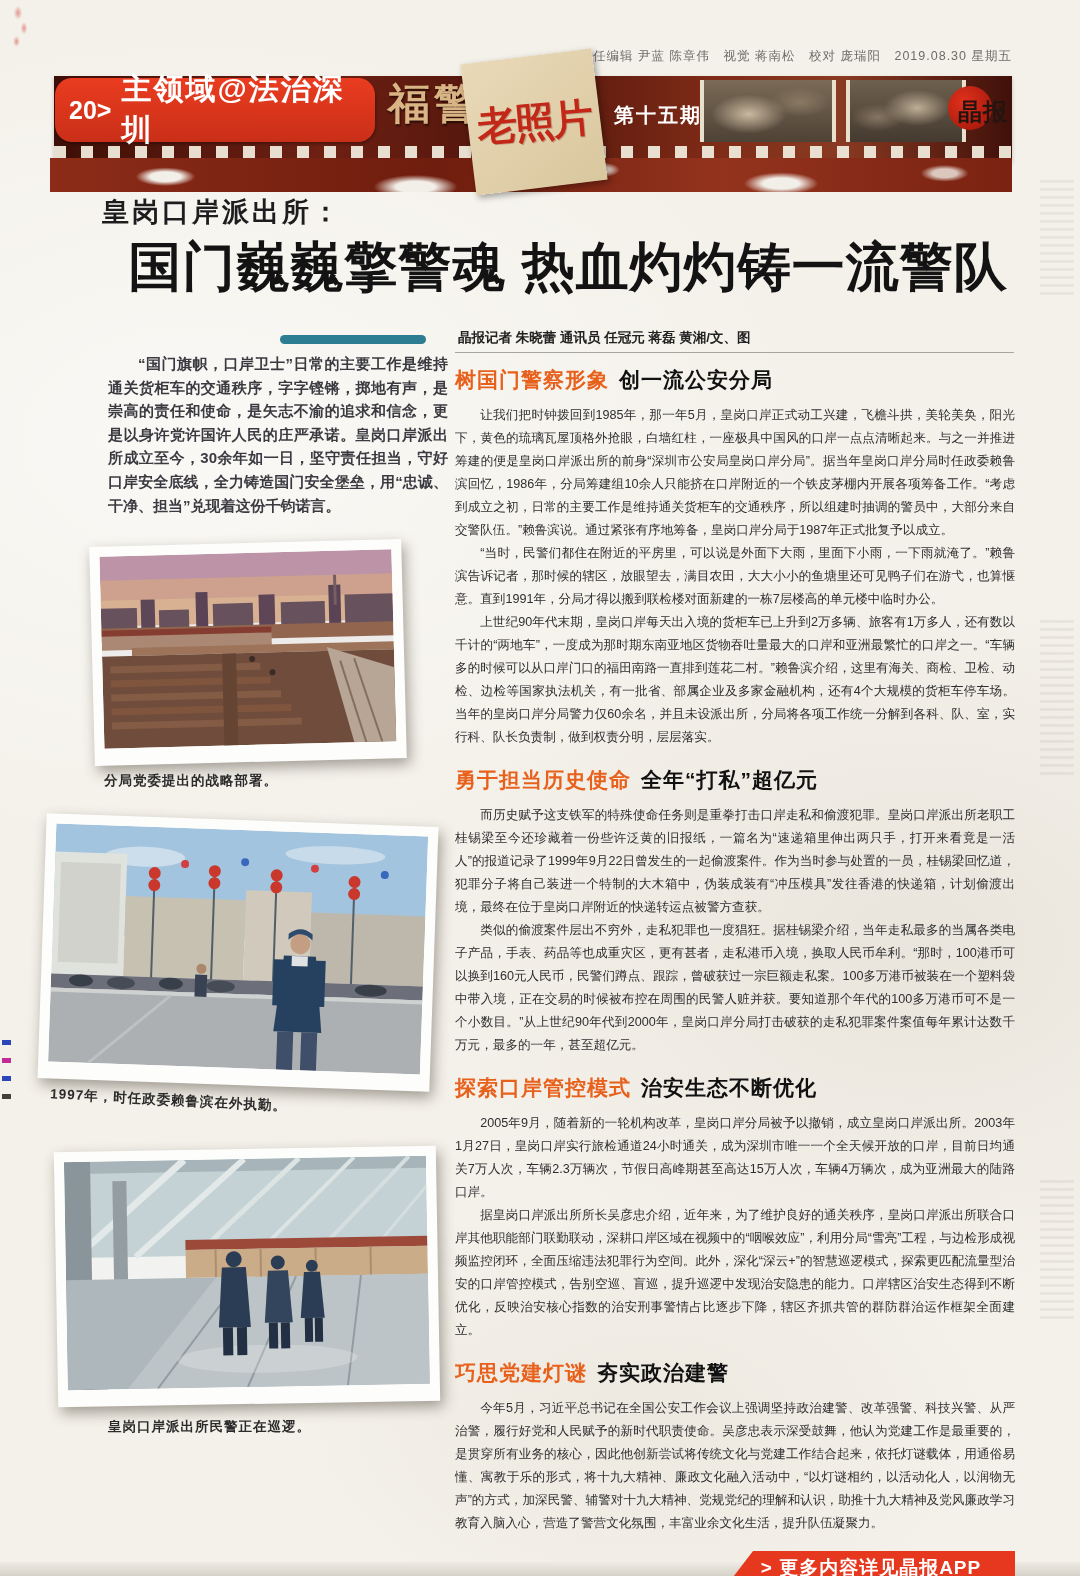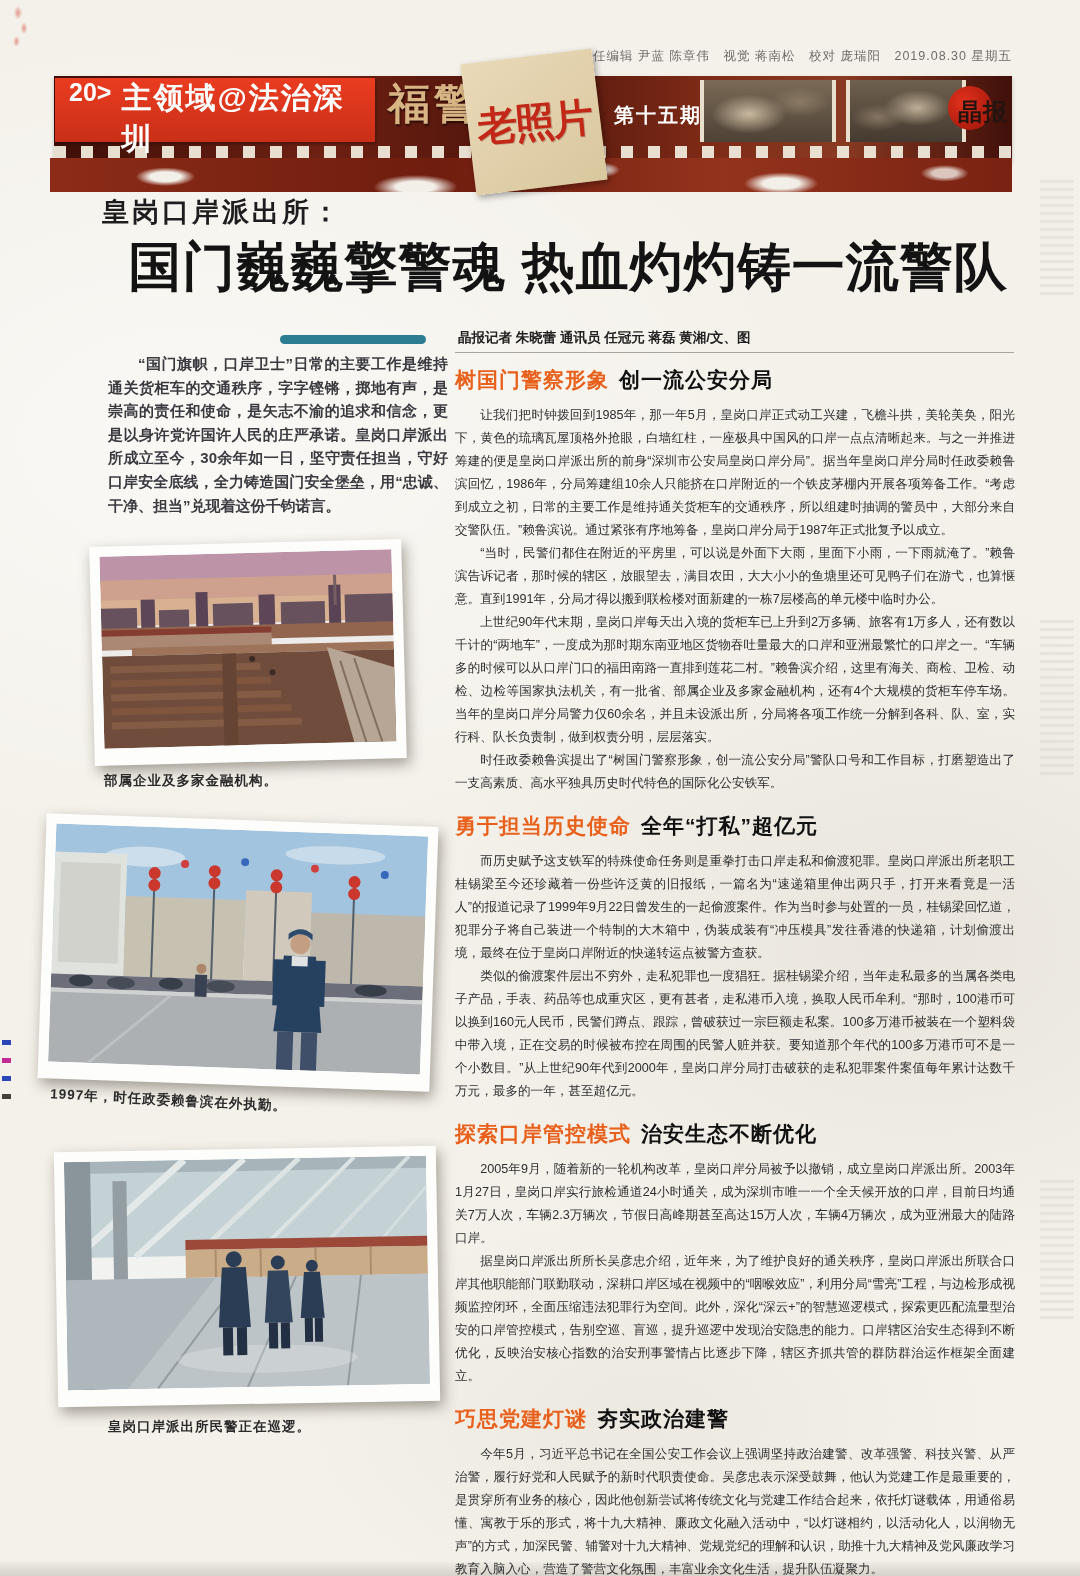--- a/index.html
+++ b/index.html
@@ -16,22 +16,22 @@
   
   .credits{position:absolute;left:560px;top:48px;width:452px;text-align:right;
     font-size:12.5px;color:#6f6c68;letter-spacing:1px;}
   
   .film-strip{position:absolute;left:54px;top:76px;width:958px;height:86px;
     background:linear-gradient(90deg,#3d0f07,#6e2013 28%,#50150b 48%,#7d2a16 68%,#8a3a22 82%,#40100a);
     box-shadow:0 2px 4px rgba(0,0,0,.2);}
   .perf{position:absolute;left:0;bottom:4px;width:100%;height:12px;
     background:repeating-linear-gradient(90deg,#efe9da 0 12px,transparent 12px 27px);opacity:.95;}
   .page-tag{position:absolute;left:55px;top:78px;width:320px;height:64px;z-index:3;
-    background:linear-gradient(180deg,#ea3c20,#c92f18);display:flex;
-    box-shadow:1px 2px 3px rgba(0,0,0,.3);}
+    background:linear-gradient(180deg,#ea3c20,#c92f18);display:flex;align-items:center;
+    box-shadow:1px 2px 3px rgba(0,0,0,.3);border-radius:17px;}
   .page-num{color:#fff;font-size:25px;font-weight:bold;margin:0 10px 0 14px;}
   .section-label{color:#fff;font-size:30px;font-weight:bold;letter-spacing:2px;}
   .series-1{position:absolute;left:388px;top:76px;z-index:2;font-size:42px;font-weight:bold;
     color:#d9b585;letter-spacing:4px;text-shadow:1px 2px 2px rgba(0,0,0,.55);}
   .old-card{position:absolute;left:468px;top:56px;width:132px;height:132px;z-index:4;
     background:linear-gradient(145deg,#ead9b8,#d9c79e);transform:rotate(-7deg);
     box-shadow:2px 3px 6px rgba(0,0,0,.35);display:flex;align-items:center;justify-content:center;}
   .old-card span{font-size:40px;font-weight:bold;color:#c22718;letter-spacing:-2px;
     transform:rotate(2deg);text-shadow:1px 1px 0 rgba(90,20,10,.25);}
   .issue{position:absolute;left:614px;top:102px;z-index:3;color:#fff;font-size:20px;font-weight:bold;letter-spacing:2px;}
@@ -176,21 +176,21 @@
         <rect x="8" y="124" width="160" height="7" fill="#85593f"></rect>
         <rect x="8" y="138" width="170" height="7" fill="#8a6046"></rect>
         <rect x="8" y="152" width="180" height="7" fill="#85593f"></rect>
         <rect x="8" y="166" width="190" height="7" fill="#8a6046"></rect>
         <rect x="120" y="100" width="14" height="92" fill="#6a4734"></rect>
         <circle cx="150" cy="106" r="3" fill="#3c2c24"></circle>
         <circle cx="170" cy="120" r="3" fill="#3c2c24"></circle>
         <rect x="0" y="0" width="292" height="192" fill="#3a2430" opacity="0.08"></rect>
       </svg>
     </div>
-    <div class="caption cap1">部属企业及多家金融机构。</div>
+    <div class="caption cap1">分局党委提出的战略部署。</div>
 
     <div class="photo ph2">
       <svg width="372" height="238" viewBox="0 0 372 238">
         <rect x="0" y="0" width="372" height="110" fill="#a9c9e3"></rect>
         <ellipse cx="90" cy="30" rx="40" ry="10" fill="#ffffff" opacity="0.5"></ellipse>
         <ellipse cx="280" cy="22" rx="50" ry="9" fill="#ffffff" opacity="0.45"></ellipse>
         <rect x="0" y="28" width="72" height="128" fill="#e9e9e3"></rect>
         <rect x="6" y="38" width="60" height="100" fill="#d8d8d0"></rect>
         <rect x="72" y="70" width="120" height="80" fill="#cfc6b6"></rect>
         <rect x="192" y="60" width="66" height="90" fill="#d8cfc0"></rect>
@@ -282,21 +282,20 @@
       </svg>
     </div>
     <div class="caption cap3">皇岗口岸派出所民警正在巡逻。</div>
   </div>
 
   <div class="right-col">
     <h2><span class="hl">树国门警察形象</span><span class="rest">创一流公安分局</span></h2>
     <p>让我们把时钟拨回到1985年，那一年5月，皇岗口岸正式动工兴建，飞檐斗拱，美轮美奂，阳光下，黄色的琉璃瓦屋顶格外抢眼，白墙红柱，一座极具中国风的口岸一点点清晰起来。与之一并推进筹建的便是皇岗口岸派出所的前身“深圳市公安局皇岗口岸分局”。据当年皇岗口岸分局时任政委赖鲁滨回忆，1986年，分局筹建组10余人只能挤在口岸附近的一个铁皮茅棚内开展各项筹备工作。“考虑到成立之初，日常的主要工作是维持通关货柜车的交通秩序，所以组建时抽调的警员中，大部分来自交警队伍。”赖鲁滨说。通过紧张有序地筹备，皇岗口岸分局于1987年正式批复予以成立。</p>
     <p>“当时，民警们都住在附近的平房里，可以说是外面下大雨，里面下小雨，一下雨就淹了。”赖鲁滨告诉记者，那时候的辖区，放眼望去，满目农田，大大小小的鱼塘里还可见鸭子们在游弋，也算惬意。直到1991年，分局才得以搬到联检楼对面新建的一栋7层楼高的单元楼中临时办公。</p>
     <p>上世纪90年代末期，皇岗口岸每天出入境的货柜车已上升到2万多辆、旅客有1万多人，还有数以千计的“两地车”，一度成为那时期东南亚地区货物吞吐量最大的口岸和亚洲最繁忙的口岸之一。“车辆多的时候可以从口岸门口的福田南路一直排到莲花二村。”赖鲁滨介绍，这里有海关、商检、卫检、动检、边检等国家执法机关，有一批省、部属企业及多家金融机构，还有4个大规模的货柜车停车场。当年的皇岗口岸分局警力仅60余名，并且未设派出所，分局将各项工作统一分解到各科、队、室，实行科、队长负责制，做到权责分明，层层落实。</p>
-    <p>时任政委赖鲁滨提出了“树国门警察形象，创一流公安分局”警队口号和工作目标，打磨塑造出了一支高素质、高水平独具历史时代特色的国际化公安铁军。</p>
 
     <h2><span class="hl">勇于担当历史使命</span><span class="rest">全年“打私”超亿元</span></h2>
     <p>而历史赋予这支铁军的特殊使命任务则是重拳打击口岸走私和偷渡犯罪。皇岗口岸派出所老职工桂锡梁至今还珍藏着一份些许泛黄的旧报纸，一篇名为“速递箱里伸出两只手，打开来看竟是一活人”的报道记录了1999年9月22日曾发生的一起偷渡案件。作为当时参与处置的一员，桂锡梁回忆道，犯罪分子将自己装进一个特制的大木箱中，伪装成装有“冲压模具”发往香港的快递箱，计划偷渡出境，最终在位于皇岗口岸附近的快递转运点被警方查获。</p>
     <p>类似的偷渡案件层出不穷外，走私犯罪也一度猖狂。据桂锡梁介绍，当年走私最多的当属各类电子产品，手表、药品等也成重灾区，更有甚者，走私港币入境，换取人民币牟利。“那时，100港币可以换到160元人民币，民警们蹲点、跟踪，曾破获过一宗巨额走私案。100多万港币被装在一个塑料袋中带入境，正在交易的时候被布控在周围的民警人赃并获。要知道那个年代的100多万港币可不是一个小数目。”从上世纪90年代到2000年，皇岗口岸分局打击破获的走私犯罪案件案值每年累计达数千万元，最多的一年，甚至超亿元。</p>
 
     <h2><span class="hl">探索口岸管控模式</span><span class="rest">治安生态不断优化</span></h2>
     <p>2005年9月，随着新的一轮机构改革，皇岗口岸分局被予以撤销，成立皇岗口岸派出所。2003年1月27日，皇岗口岸实行旅检通道24小时通关，成为深圳市唯一一个全天候开放的口岸，目前日均通关7万人次，车辆2.3万辆次，节假日高峰期甚至高达15万人次，车辆4万辆次，成为亚洲最大的陆路口岸。</p>
     <p>据皇岗口岸派出所所长吴彦忠介绍，近年来，为了维护良好的通关秩序，皇岗口岸派出所联合口岸其他职能部门联勤联动，深耕口岸区域在视频中的“咽喉效应”，利用分局“雪亮”工程，与边检形成视频监控闭环，全面压缩违法犯罪行为空间。此外，深化“深云+”的智慧巡逻模式，探索更匹配流量型治安的口岸管控模式，告别空巡、盲巡，提升巡逻中发现治安隐患的能力。口岸辖区治安生态得到不断优化，反映治安核心指数的治安刑事警情占比逐步下降，辖区齐抓共管的群防群治运作框架全面建立。</p>
 
     <h2><span class="hl">巧思党建灯谜</span><span class="rest">夯实政治建警</span></h2>

